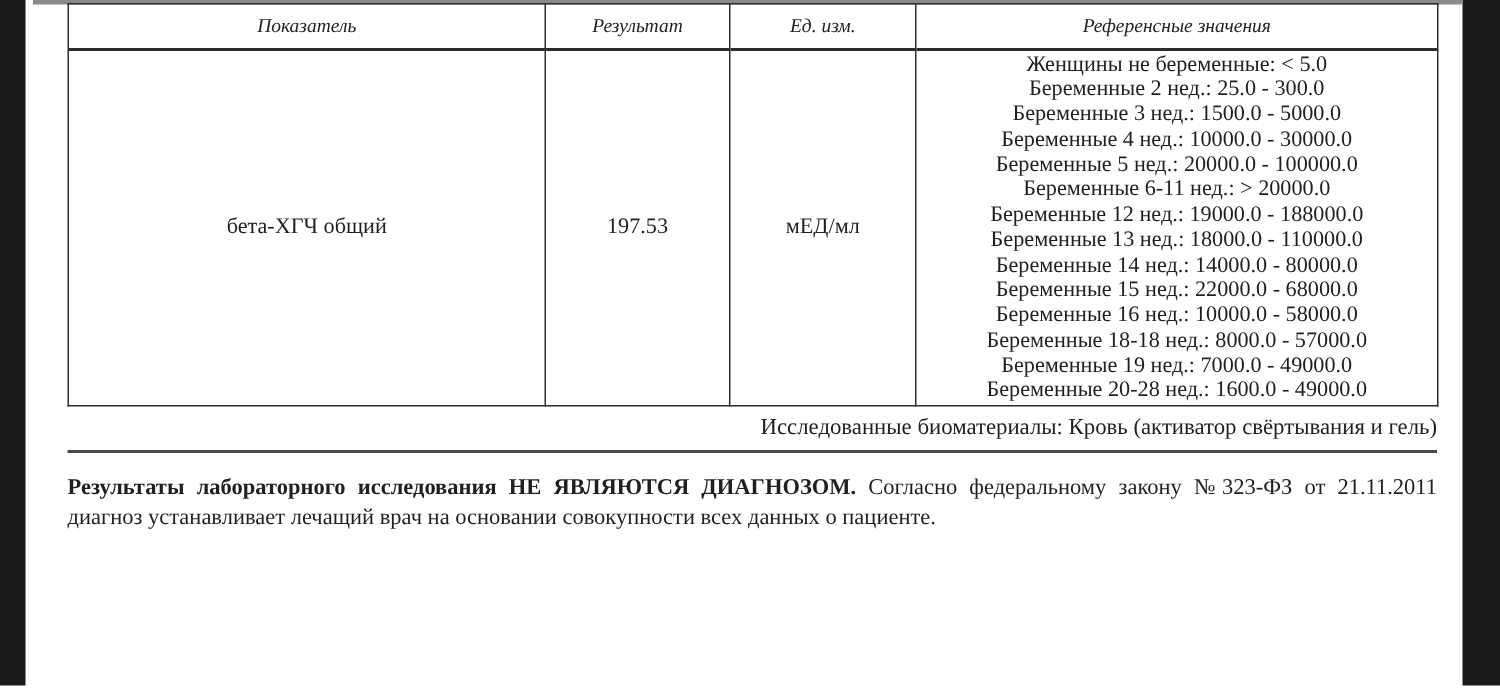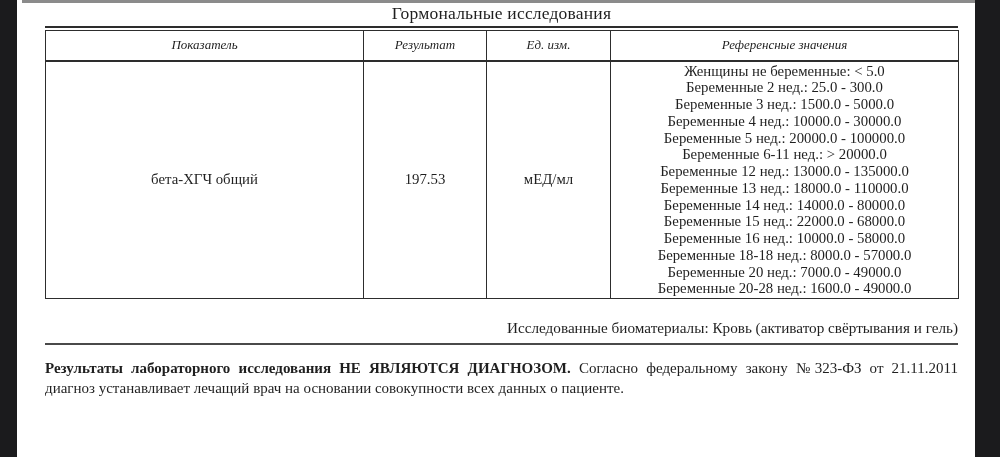--- a/index.html
+++ b/index.html
@@ -51,21 +51,21 @@
   td.cell-indicator { text-align: center; padding-left: 4px; }
   td.cell-result, td.cell-units { text-align: center; }
   td.cell-refs { padding: 2px 0 3px 0; vertical-align: top; }
   .ref-line {
     text-align: center;
     font-size: 14.8px;
     line-height: 16.75px;
     white-space: nowrap;
   }
   .footer-notes {
-    margin-top: 20px;
+    margin-top: 5px;
     text-align: right;
     font-size: 15.2px;
     line-height: 18.5px;
   }
   .divider-rule {
     margin-top: 5px;
     border-top: 2px solid #4a4a4a;
   }
   .disclaimer {
     margin-top: 13px;
@@ -77,23 +77,20 @@
 </style>
 </head>
 <body>
 
 <div class="side-bar left"></div>
 <div class="side-bar right"></div>
 <div class="top-rule"></div>
 
 <div class="content">
 
-  <div class="title-block">
-    <span class="title">Гормональные исследования</span>
-  </div>
 
   <table class="report">
     <colgroup>
       <col style="width:318px">
       <col style="width:123px">
       <col style="width:124px">
       <col style="width:348px">
     </colgroup>
     <thead>
       <tr>
@@ -108,27 +105,27 @@
         <td class="cell-indicator">бета-ХГЧ общий</td>
         <td class="cell-result">197.53</td>
         <td class="cell-units">мЕД/мл</td>
         <td class="cell-refs">
             <div class="ref-line">Женщины не беременные: &lt; 5.0</div>
             <div class="ref-line">Беременные 2 нед.: 25.0 - 300.0</div>
             <div class="ref-line">Беременные 3 нед.: 1500.0 - 5000.0</div>
             <div class="ref-line">Беременные 4 нед.: 10000.0 - 30000.0</div>
             <div class="ref-line">Беременные 5 нед.: 20000.0 - 100000.0</div>
             <div class="ref-line">Беременные 6-11 нед.: &gt; 20000.0</div>
-            <div class="ref-line">Беременные 12 нед.: 13000.0 - 135000.0</div>
+            <div class="ref-line">Беременные 12 нед.: 19000.0 - 188000.0</div>
             <div class="ref-line">Беременные 13 нед.: 18000.0 - 110000.0</div>
             <div class="ref-line">Беременные 14 нед.: 14000.0 - 80000.0</div>
             <div class="ref-line">Беременные 15 нед.: 22000.0 - 68000.0</div>
             <div class="ref-line">Беременные 16 нед.: 10000.0 - 58000.0</div>
             <div class="ref-line">Беременные 18-18 нед.: 8000.0 - 57000.0</div>
-            <div class="ref-line">Беременные 20 нед.: 7000.0 - 49000.0</div>
+            <div class="ref-line">Беременные 19 нед.: 7000.0 - 49000.0</div>
             <div class="ref-line">Беременные 20-28 нед.: 1600.0 - 49000.0</div>
           </td>
       </tr>
     </tbody>
   </table>
 
   <div class="footer-notes">
     <div>Исследованные биоматериалы: Кровь (активатор свёртывания и гель)</div>
   </div>
 

